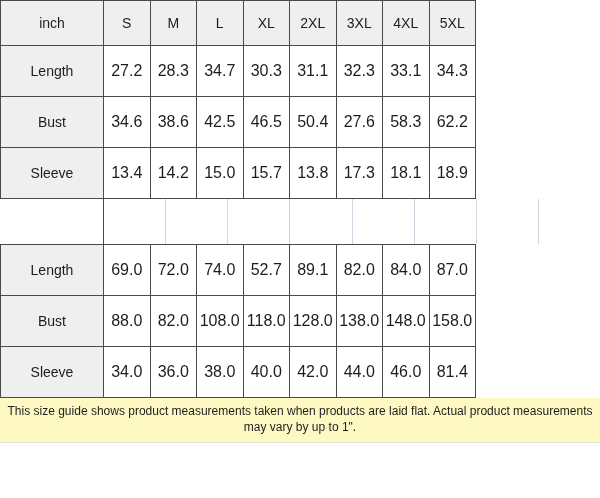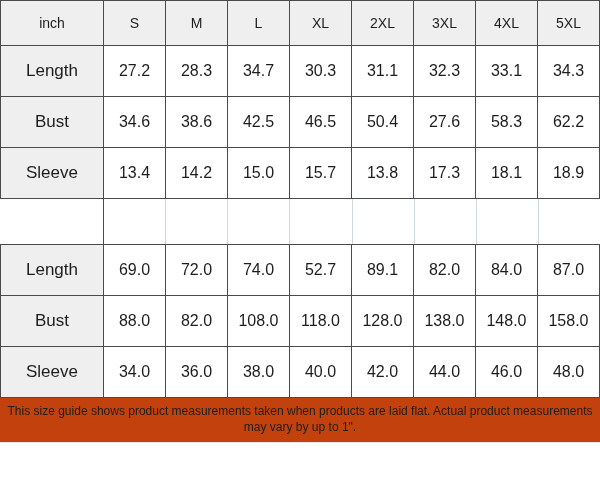--- a/index.html
+++ b/index.html
@@ -4,49 +4,49 @@
 <style>
   html, body { margin: 0; padding: 0; background: #ffffff; }
   body {
     width: 600px;
     font-family: "Liberation Sans", "DejaVu Sans", sans-serif;
     color: #1d1d1d;
   }
   .size-table {
     border-collapse: collapse;
     table-layout: fixed;
-    width: 600px;
+    width: 476px;
   }
   .size-table th, .size-table td {
     border: 1px solid #4a4a4a;
     text-align: center;
     vertical-align: middle;
     font-weight: 400;
     background: #ffffff;
     padding: 0;
     overflow: hidden;
   }
   .size-table th {
     height: 44px;
     font-size: 14px;
     background: #efefef;
   }
   .size-table td { height: 50px; font-size: 16px; }
-  .size-table td.lab { background: #efefef; font-size: 17px; margin-left: 28px; }
+  .size-table td.lab { background: #efefef; font-size: 14px; margin-left: 28px; }
   .spacer {
     display: flex;
     height: 45px;
     background: #ffffff;
   }
   .spacer .sp-cell { flex: 1 1 auto; border-right: 1px solid #cdd7e2; }
   .spacer .sp-label { flex: 0 0 103px; border-right: 1px solid #4a4a4a; }
   .spacer .sp-last { border-right: none; }
   .footer-note {
     height: 44px;
-    background: #c2410c;
+    background: #fef9c3;
     border-bottom: 1px solid #e3e3e3;
     display: flex;
     align-items: center;
     justify-content: center;
     text-align: center;
     font-size: 12px;
     line-height: 1.32;
     color: #1e1e1e;
     padding: 0 1px;
   }
@@ -163,20 +163,20 @@
   </tr>
   <tr>
     <td class="lab">Sleeve</td>
     <td>34.0</td>
     <td>36.0</td>
     <td>38.0</td>
     <td>40.0</td>
     <td>42.0</td>
     <td>44.0</td>
     <td>46.0</td>
-    <td>48.0</td>
+    <td>81.4</td>
   </tr>
 </tbody>
   </table>
 
 <div class="footer-note">
   <span>This size guide shows product measurements taken when products are laid flat. Actual product measurements may vary by up to 1".</span>
 </div>
 
 </body></html>

